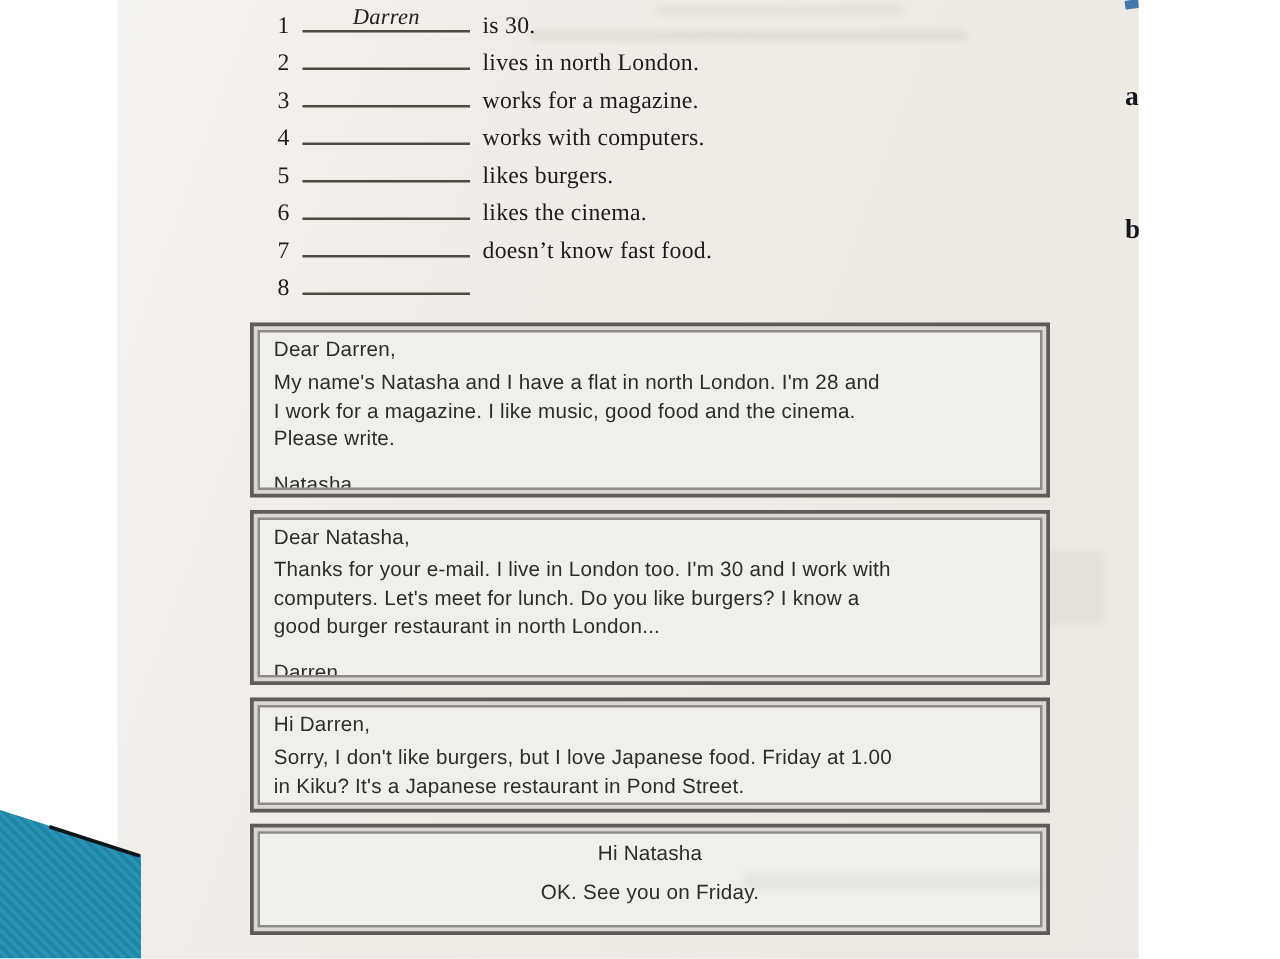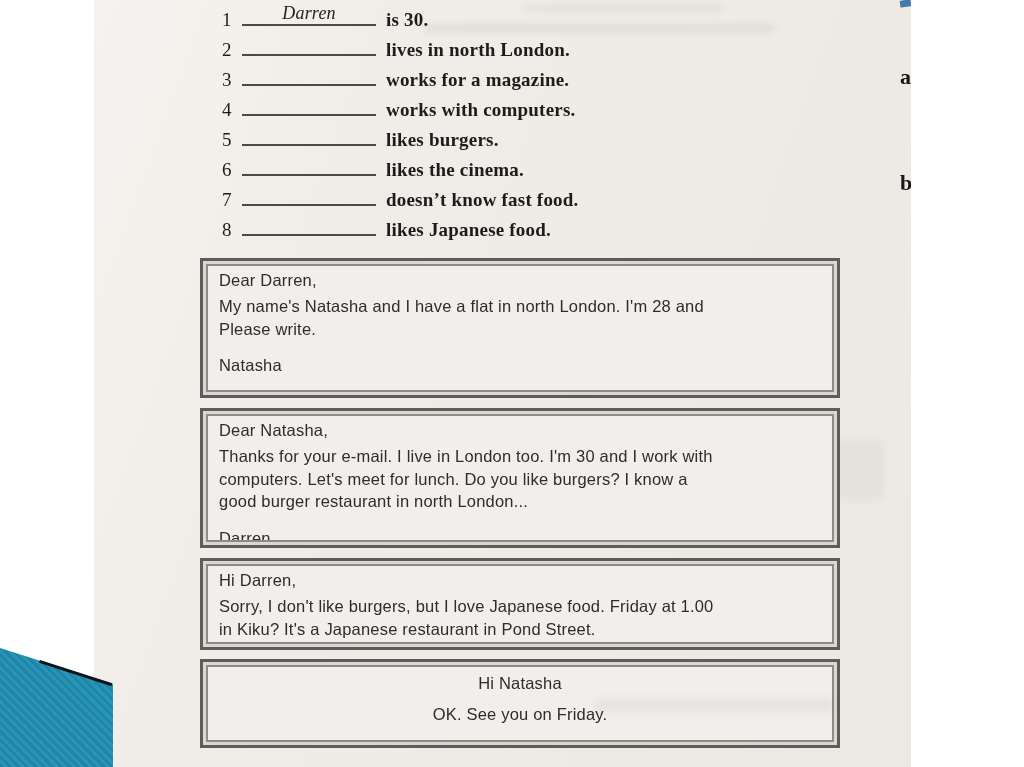--- a/index.html
+++ b/index.html
@@ -12,21 +12,21 @@
 
   
   .ex-list{position:absolute;left:128px;top:2px;width:600px;}
   .ex-row{display:flex;align-items:baseline;height:30px;
           font-family:"Liberation Serif",serif;font-size:19px;color:#1d1c1a;letter-spacing:.2px;}
   .ex-num{width:20px;flex:0 0 20px;}
   .ex-blank{flex:0 0 134px;width:134px;height:22px;border-bottom:2px solid #4d4a44;
             position:relative;text-align:center;}
   .ex-answer{position:absolute;left:0;right:0;bottom:0;
              font-family:"Liberation Serif",serif;font-style:italic;font-size:18px;color:#24221f;}
-  .ex-text{margin-left:10px;white-space:nowrap;font-weight:bold;}
+  .ex-text{margin-left:10px;white-space:nowrap;}
 
   
   .margin-label{position:absolute;font-family:"Liberation Serif",serif;font-weight:bold;
                 font-size:22px;color:#17161a;}
 
   
   .letter-box{position:absolute;left:106px;width:640px;border:3px solid #5d5c5a;
               background:#dbd8d2;padding:3px;box-sizing:border-box;}
   .letter-inner{width:100%;height:100%;box-sizing:border-box;border:2px solid #8c8b88;
                 background:#f0efeb;padding:3px 11px 0 11px;overflow:hidden;}
@@ -110,31 +110,31 @@
         <span class="ex-blank">
             <span class="ex-answer"></span>
           </span>
         <span class="ex-text">doesn’t know fast food.</span>
       </div>
       <div class="ex-row">
         <span class="ex-num">8</span>
         <span class="ex-blank">
             <span class="ex-answer"></span>
           </span>
-        <span class="ex-text">likes Japanese food.</span>
       </div>
     </div>
 
     <div class="margin-label" style="left:806px;top:64px;">a</div>
     <div class="margin-label" style="left:806px;top:170px;">b</div>
 
     <div class="letter-box" style="top:258px;height:140px;">
       <div class="letter-inner">
         <div class="letter-line greeting">Dear Darren,</div>
         <div class="letter-line">My name's Natasha and I have a flat in north London. I'm 28 and</div>
+        <div class="letter-line">I work for a magazine. I like music, good food and the cinema.</div>
         <div class="letter-line">Please write.</div>
         <div class="letter-line signature">Natasha</div>
       </div>
     </div>
 
     <div class="letter-box" style="top:408px;height:140px;">
       <div class="letter-inner">
         <div class="letter-line greeting">Dear Natasha,</div>
         <div class="letter-line">Thanks for your e-mail. I live in London too. I'm 30 and I work with</div>
         <div class="letter-line">computers. Let's meet for lunch. Do you like burgers? I know a</div>

